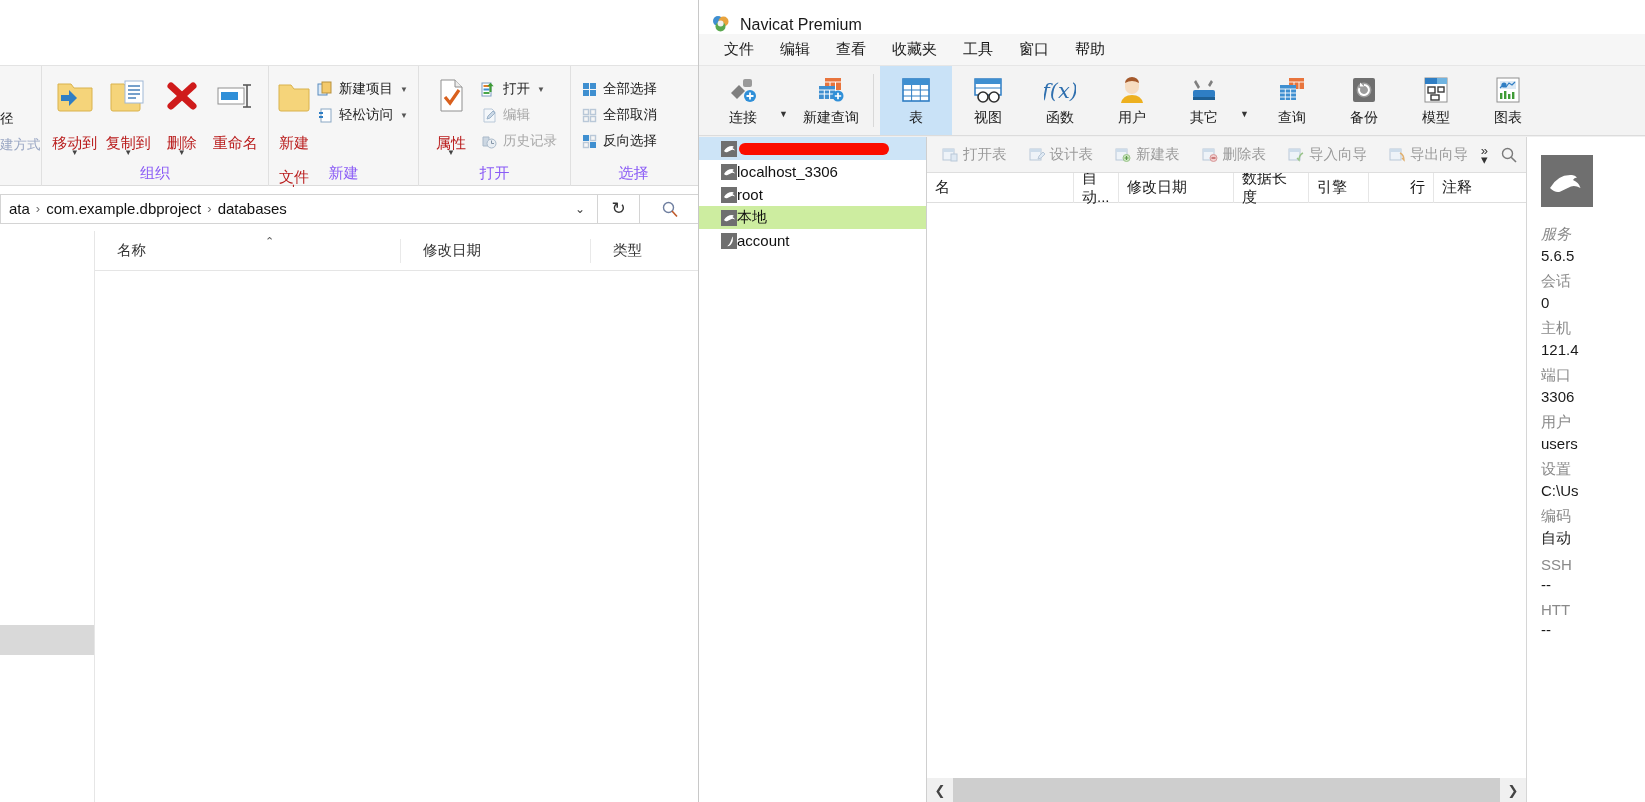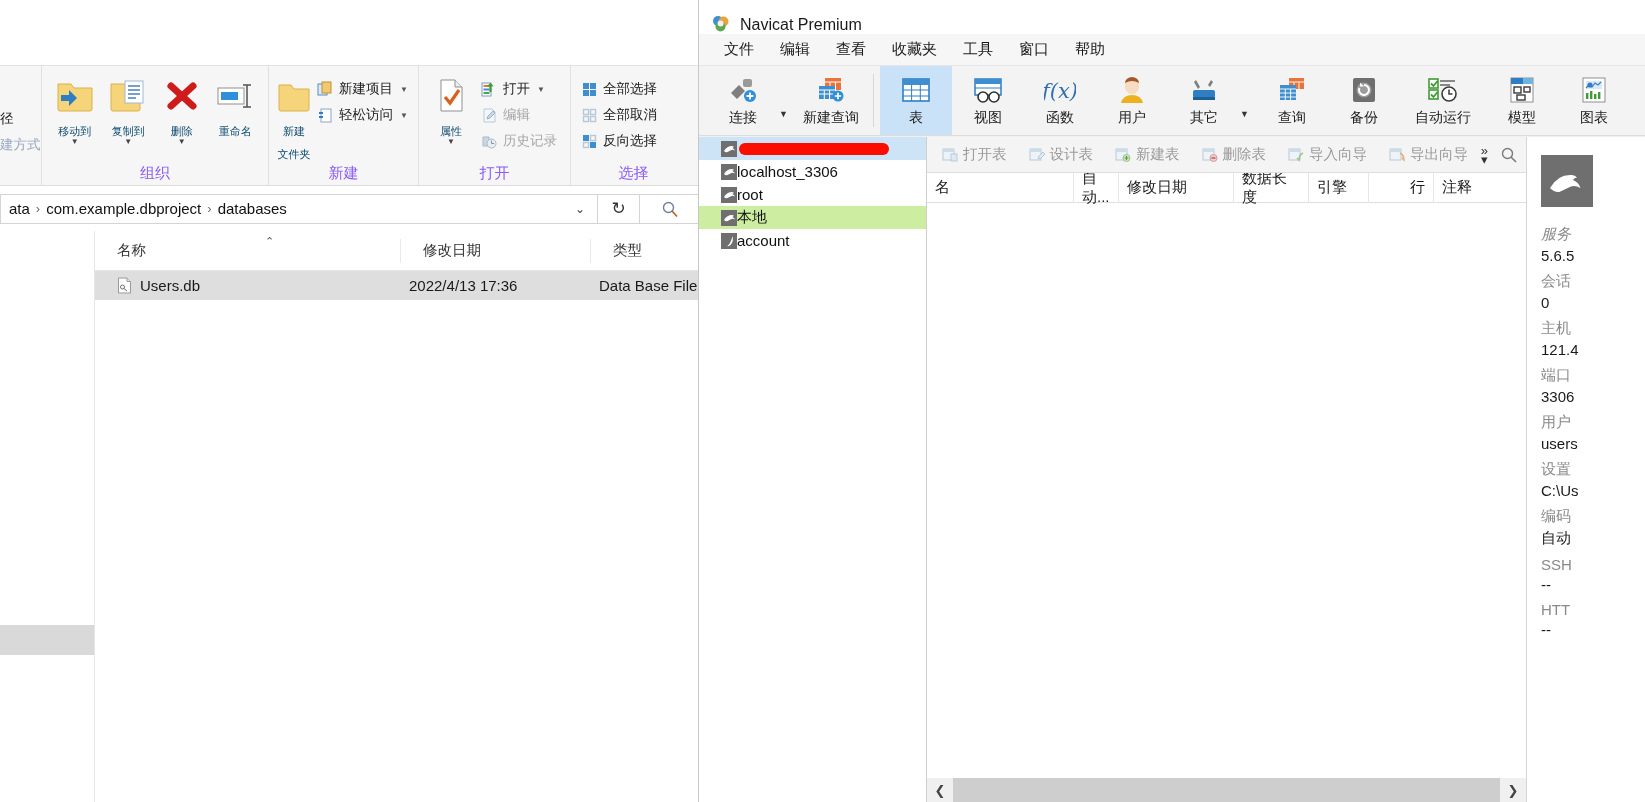--- a/index.html
+++ b/index.html
@@ -49,21 +49,21 @@
   }
   .rgroup-body { display: flex; align-items: flex-start; flex: 1; }
 
   .bigbtn {
     width: 58px;
     display: flex; flex-direction: column; align-items: center;
     padding-top: 6px; cursor: default;
     text-align: center;
   }
   .bigbtn .ic { height: 40px; display:flex; align-items:center; justify-content:center; }
-  .bigbtn .lbl { font-size: 11px; color: #0c4a6e; line-height: 15px; margin-top: 8px; }
+  .bigbtn .lbl { font-size: 15px; color: #b91c1c; line-height: 15px; margin-top: 19px; }
   .caretdn { font-size: 8px; color:#444; line-height:6px; }
 
   .smallcol { display: flex; flex-direction: column; justify-content: flex-start; padding-top: 6px; }
   .smallbtn {
     display: flex; align-items: center; gap: 5px;
     height: 26px; padding: 0 4px; font-size: 13.5px; color: #1c1c1c;
     white-space: nowrap;
   }
   .smallbtn.dim { color: #a6a6a6; }
   .smallbtn .tc { font-size: 8px; color:#555; margin-left:2px;}
@@ -463,35 +463,20 @@
     <div class="navpane">
       <div class="selrow"></div>
     </div>
 
     <div class="filelist">
       <div class="colhdr">
         <div class="ch" style="width:306px;">名称</div>
         <div class="ch" style="width:190px;">修改日期</div>
         <div class="ch" style="width:109px;border-right:none;">类型</div>
         <div class="sortcaret">⌃</div>
-      </div>
-      <div class="filerow">
-        <div class="fc" style="width:306px;">
-          <span>
-            <svg width="15" height="17" viewBox="0 0 15 17">
-              <path d="M1.5 1 h8.5 l3.5 3.5 V16 H1.5 Z" fill="#fbfbfb" stroke="#9a9a9a"></path>
-              <path d="M10 1 v3.5 h3.5" fill="#e8e8e8" stroke="#9a9a9a"></path>
-              <circle cx="5.5" cy="10" r="2" fill="none" stroke="#707070"></circle>
-              <line x1="7" y1="11.5" x2="10" y2="14" stroke="#707070"></line>
-            </svg>
-          </span>
-          <span>Users.db</span>
-        </div>
-        <div class="fc" style="width:190px;padding-left:8px;">2022/4/13 17:36</div>
-        <div class="fc" style="width:109px;padding-left:8px;overflow:hidden;white-space:nowrap;">Data Base File</div>
       </div>
     </div>
   </div>
 
   <div id="navicat">
 
     <div class="nv-title">
       <span>
         <svg width="20" height="20" viewBox="0 0 20 20">
           <circle cx="7" cy="7" r="5" fill="#3f8fd0"></circle>
@@ -642,37 +627,20 @@
           <svg width="30" height="28" viewBox="0 0 30 28">
             <rect x="4" y="2" width="22" height="24" rx="2" fill="#6f6f6f"></rect>
             <circle cx="15" cy="14" r="7.5" fill="#9c9c9c"></circle>
             <path d="M15 9 a5 5 0 1 1 -4.6 3" fill="none" stroke="#fff" stroke-width="2"></path>
             <path d="M11 6.5 l0 4 l4 0 Z" fill="#fff"></path>
           </svg>
         </span>
         <span class="lbl">备份</span>
       </div>
 
-      <div class="tb-item" style="width:86px;">
-        <span class="ic">
-          <svg width="34" height="28" viewBox="0 0 34 28">
-            <rect x="3" y="3" width="9" height="9" fill="#fff" stroke="#3f9b35" stroke-width="1.6"></rect>
-            <path d="M5 7.5 l2.5 2.5 l4 -5" stroke="#3f9b35" stroke-width="1.8" fill="none"></path>
-            <rect x="3" y="14" width="9" height="9" fill="#fff" stroke="#3f9b35" stroke-width="1.6"></rect>
-            <path d="M5 18.5 l2.5 2.5 l4 -5" stroke="#3f9b35" stroke-width="1.8" fill="none"></path>
-            <g stroke="#5a5a5a" stroke-width="1.4">
-                <line x1="14" y1="5" x2="29" y2="5"></line>
-                <line x1="14" y1="9" x2="24" y2="9"></line>
-              </g>
-            <circle cx="23" cy="18" r="7" fill="#fff" stroke="#3a3a3a" stroke-width="1.6"></circle>
-            <path d="M23 13.5 v4.5 h3.5" stroke="#3a3a3a" stroke-width="1.5" fill="none"></path>
-          </svg>
-        </span>
-        <span class="lbl">自动运行</span>
-      </div>
 
       <div class="tb-item">
         <span class="ic">
           <svg width="30" height="28" viewBox="0 0 30 28">
             <rect x="4" y="2" width="22" height="24" fill="#fff" stroke="#8f8f8f"></rect>
             <rect x="4" y="2" width="22" height="6" fill="#2f7ec4"></rect>
             <rect x="16" y="2" width="10" height="6" fill="#6fb3e0"></rect>
             <rect x="7" y="11" width="7" height="6" fill="none" stroke="#3a3a3a" stroke-width="1.4"></rect>
             <rect x="17" y="11" width="6" height="5" fill="none" stroke="#3a3a3a" stroke-width="1.4"></rect>
             <rect x="10" y="19" width="8" height="5" fill="none" stroke="#3a3a3a" stroke-width="1.4"></rect>

